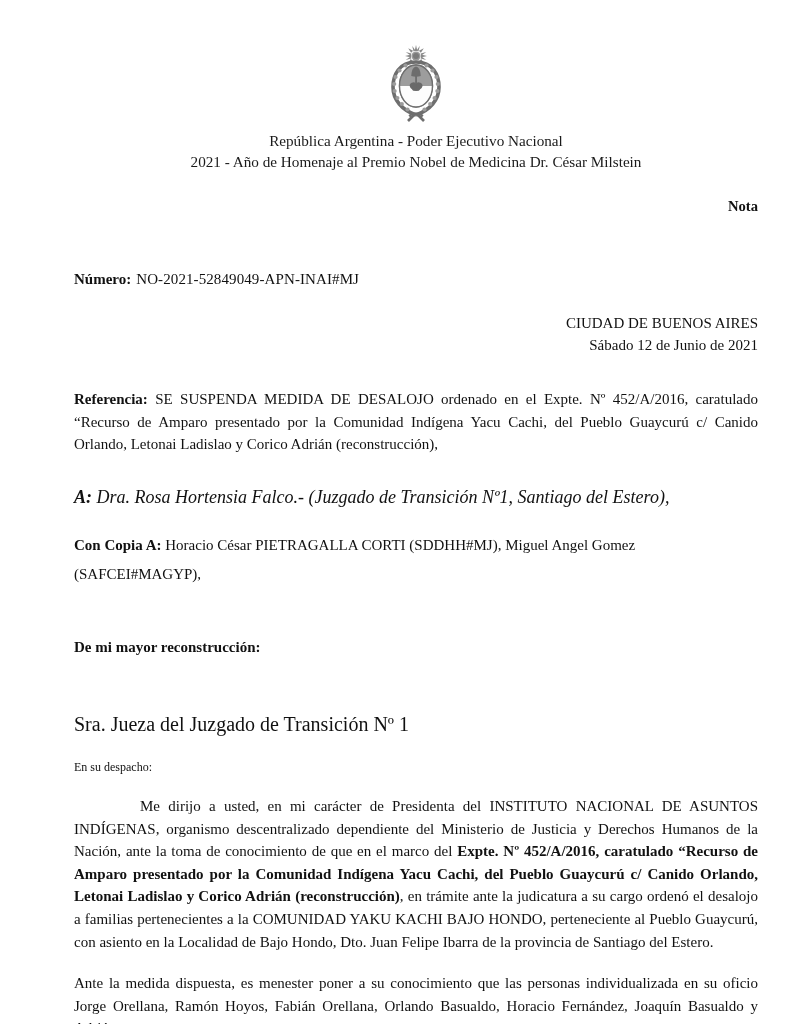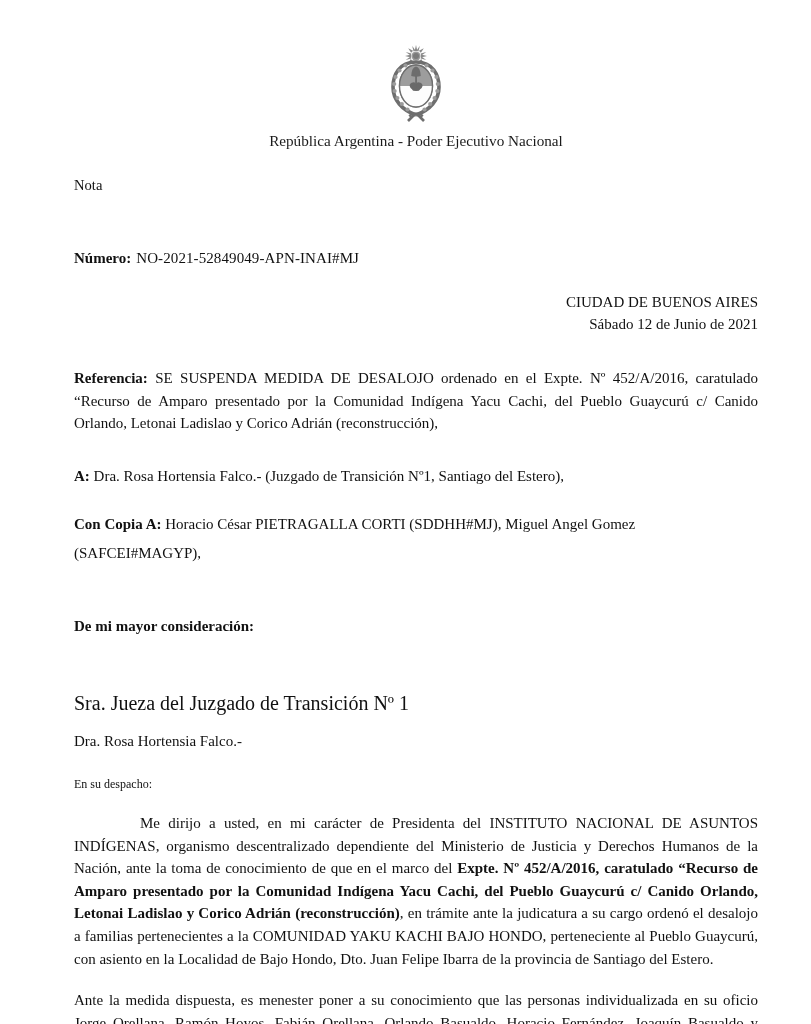--- a/index.html
+++ b/index.html
@@ -49,22 +49,22 @@
     margin-top: 6px;
   }
   .header-line {
     font-size: 15.2px;
     line-height: 21px;
     color: #1a1a1a;
     white-space: nowrap;
   }
 
   .nota-title {
-    text-align: left;
-    font-weight: normal;
+    text-align: right;
+    font-weight: bold;
     font-size: 14.6px;
     margin-top: 26px;
   }
 
   
   .numero-row {
     margin-top: 56px;
     font-size: 15px;
   }
   .numero-label {
@@ -88,22 +88,23 @@
   .ref-block {
     margin-top: 32px;
     font-size: 15px;
     line-height: 22.5px;
     text-align: justify;
   }
   .ref-block b { font-weight: bold; }
 
   .to-block {
     margin-top: 30px;
-    font-size: 15px;
+    font-size: 18px;
     line-height: 22.5px;
+    font-style: italic;
   }
   .cc-block {
     margin-top: 23px;
     font-size: 15px;
     line-height: 29px;
   }
   .to-block b, .cc-block b { font-weight: bold; }
 
   .salutation {
     margin-top: 50px;
@@ -217,20 +218,21 @@
         </g>
 
         <rect x="30.2" y="24" width="1.7" height="20" fill="#6a6a6a"></rect>
 
         <path d="M26.2,32 q0.2,-8.2 4.8,-9.6 q4.6,1.4 4.8,9.6 q-4.8,1.6 -9.6,0 Z" fill="#6d6d6d"></path>
       </svg>
     </div>
 
     <div class="header-lines">
       <div class="header-line">República Argentina - Poder Ejecutivo Nacional</div>
+      <div class="header-line">2021 - Año de Homenaje al Premio Nobel de Medicina Dr. César Milstein</div>
     </div>
 
     <div class="nota-title">Nota</div>
 
     <div class="numero-row">
       <span class="numero-label">Número:</span><span class="numero-value">NO-2021-52849049-APN-INAI#MJ</span>
     </div>
 
     <div class="city-block">
       <div>CIUDAD DE BUENOS AIRES</div>
@@ -242,24 +244,23 @@
     </div>
 
     <div class="to-block">
       <b>A:</b><span> Dra. Rosa Hortensia Falco.- (Juzgado de Transición Nº1, Santiago del Estero),</span>
     </div>
 
     <div class="cc-block">
       <b>Con Copia A:</b><span> Horacio César PIETRAGALLA CORTI (SDDHH#MJ), Miguel Angel Gomez (SAFCEI#MAGYP),</span>
     </div>
 
-    <div class="salutation">De mi mayor consideración:</div>
+    <div class="salutation">De mi mayor reconstrucción:</div>
 
     <div class="addressee">Sra. Jueza del Juzgado de Transición Nº 1</div>
-    <div class="addressee-2">Dra. Rosa Hortensia Falco.-</div>
 
     <div class="despacho">En su despacho:</div>
 
     <div class="body-para">
       <span>Me dirijo a usted, en mi carácter de Presidenta del INSTITUTO NACIONAL DE ASUNTOS INDÍGENAS, organismo descentralizado dependiente del Ministerio de Justicia y Derechos Humanos de la Nación, ante la toma de conocimiento de que en el marco del </span><b>Expte. Nº 452/A/2016, caratulado “Recurso de Amparo presentado por la Comunidad Indígena Yacu Cachi, del Pueblo Guaycurú c/ Canido Orlando, Letonai Ladislao y Corico Adrián (reconstrucción)</b><span>, en trámite ante la judicatura a su cargo ordenó el desalojo a familias pertenecientes a la COMUNIDAD YAKU KACHI BAJO HONDO, perteneciente al Pueblo Guaycurú, con asiento en la Localidad de Bajo Hondo, Dto. Juan Felipe Ibarra de la provincia de Santiago del Estero.</span>
     </div>
 
     <div class="body-para body-para-2">Ante la medida dispuesta, es menester poner a su conocimiento que las personas individualizada en su oficio Jorge Orellana, Ramón Hoyos, Fabián Orellana, Orlando Basualdo, Horacio Fernández, Joaquín Basualdo y Adrián</div>
 
   </div>

